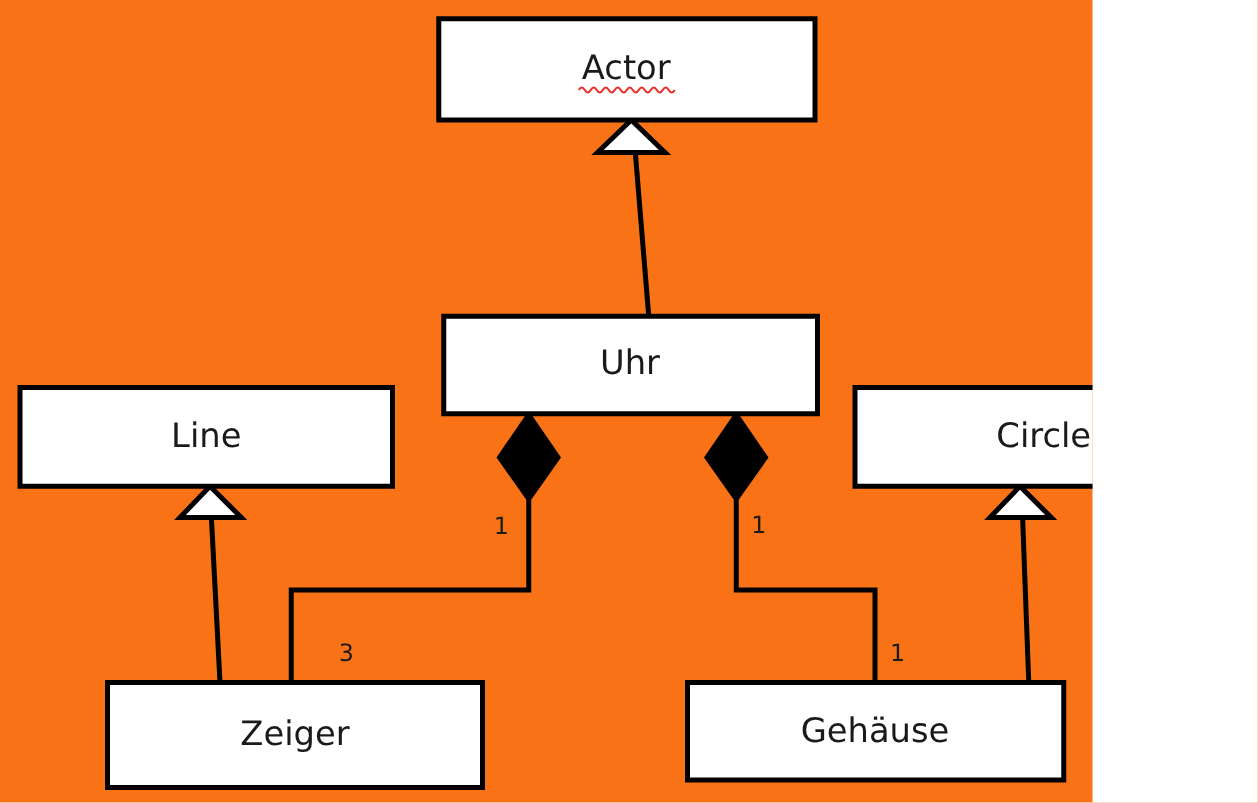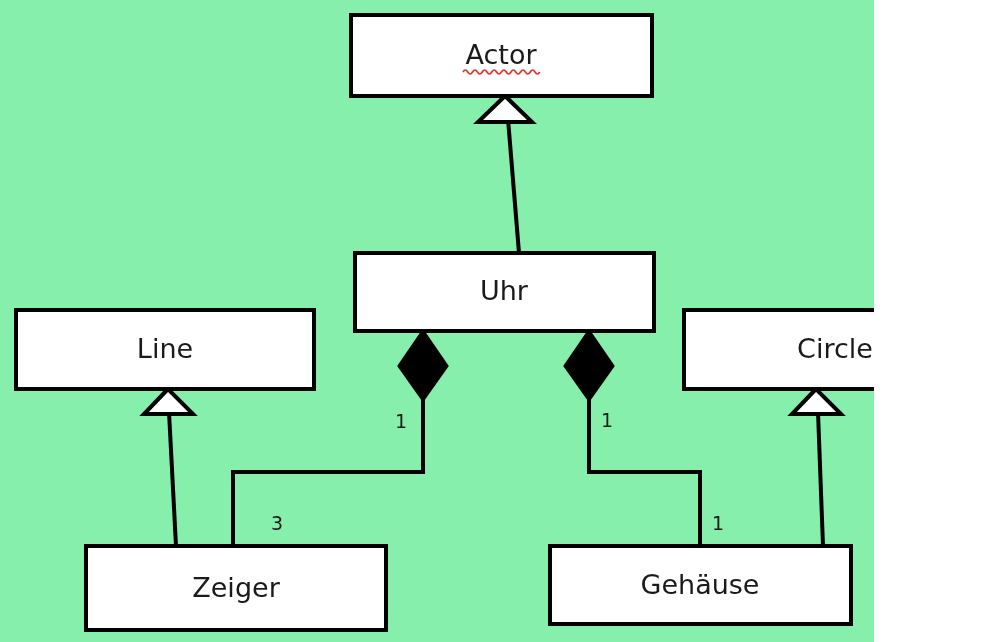--- a/index.html
+++ b/index.html
@@ -7,21 +7,21 @@
     padding: 0;
     background: #ffffff;
   }
   body {
     font-family: "DejaVu Sans", "Liberation Sans", sans-serif;
   }
   #diagram-root {
     position: relative;
     width: 874px;
     height: 642px;
-    background: #86efac;
+    background: #f97316;
     overflow: hidden;
   }
   #uml-canvas {
     position: absolute;
     left: 0;
     top: 0;
     width: 1006px;
     height: 642px;
   }
   .cls-box {

